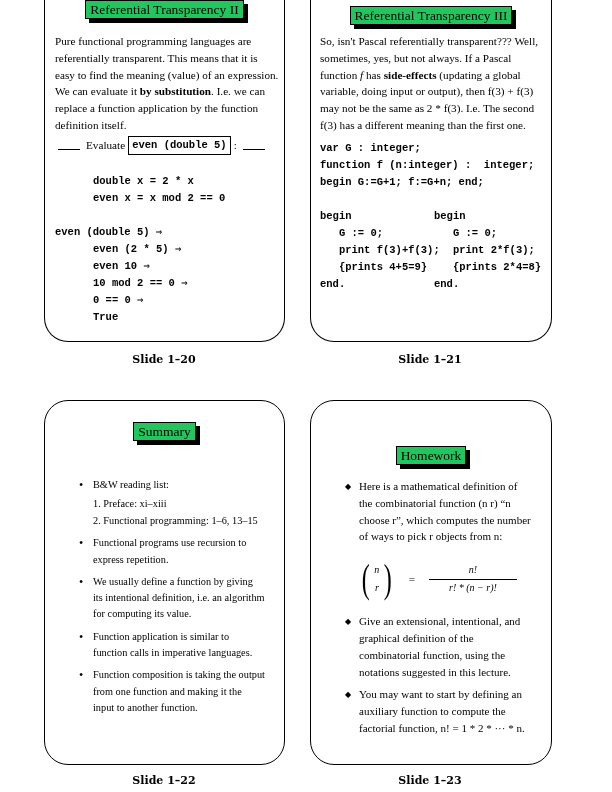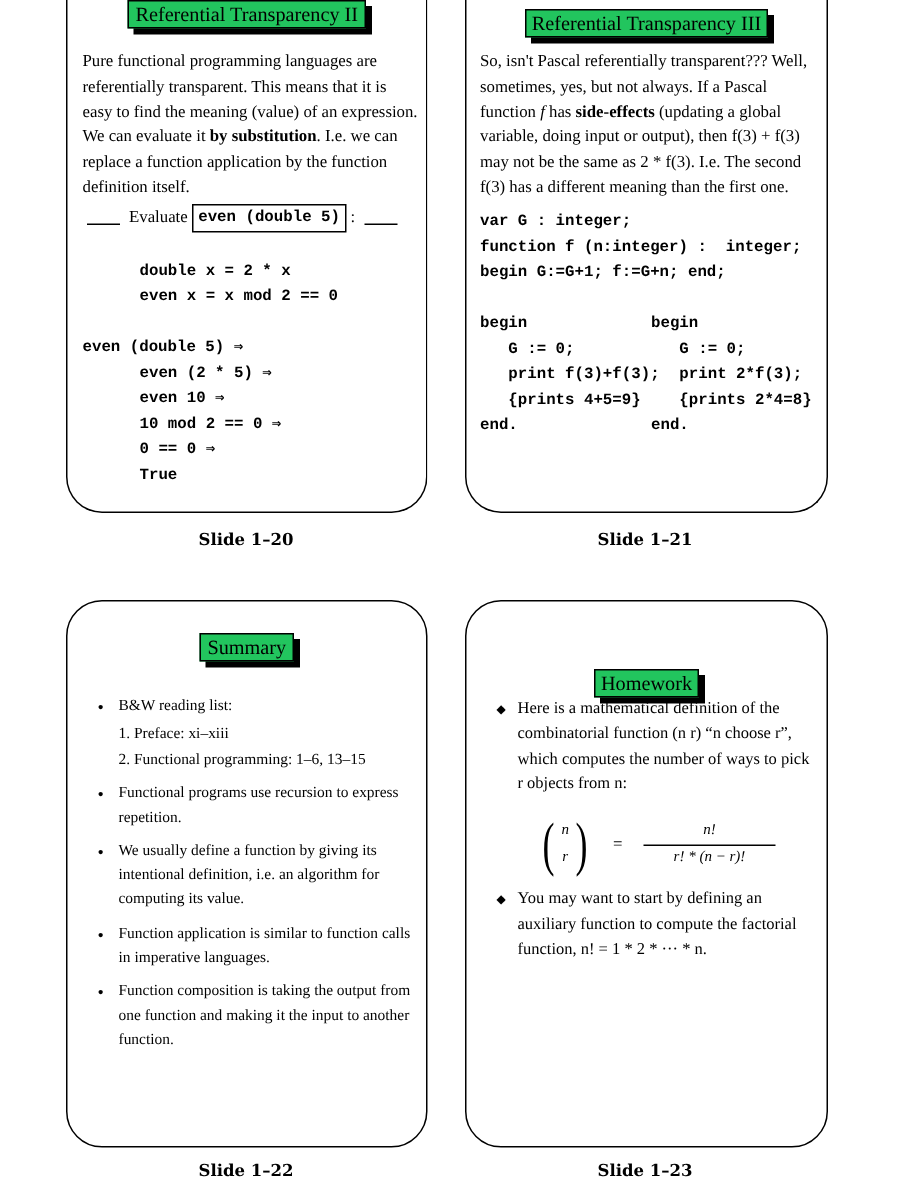--- a/index.html
+++ b/index.html
@@ -16,21 +16,21 @@
            padding:0 4px; font-size:13.5px; line-height:17px; box-shadow:4px 4px 0 #000; }
   .caption { position:absolute; width:200px; text-align:center; font-size:11px; font-weight:bold;
              font-family:"DejaVu Serif",serif; }
   .body { position:absolute; font-size:11.2px; line-height:16.8px; }
   .mono { font-family:"Liberation Mono","DejaVu Sans Mono",monospace; font-weight:bold; font-size:10.5px; }
   .line { white-space:pre; height:17px; line-height:17px; }
   .ind { padding-left:38px; }
   .evalrow { display:flex; align-items:center; font-size:11.2px; gap:3px; }
   .rule { display:inline-block; width:22px; border-bottom:1px solid #000; height:8px; margin:0 3px; }
   .evalbox { border:1px solid #000; padding:0 3px; }
-  ul.bul { list-style:none; margin:0; padding:0; }
+  ul.bul { list-style:none; margin:14px; padding:0; }
   ul.bul > li { position:relative; padding-left:14px; margin-bottom:6px; line-height:16.3px; font-size:10.3px; }
   ul.bul > li::before { content:"\2022"; position:absolute; left:0; top:0; font-size:12px; }
   ul.diam > li::before { content:"\25C6"; font-size:8px; top:1px; }
   ol.sub { margin:2px 0 0 0; padding:0; list-style:none; }
   ol.sub li { line-height:17px; }
   .binom { display:flex; align-items:center; justify-content:center; gap:14px; margin:12px 0 8px 0; font-style:italic; }
   .paren { font-size:40px; font-style:normal; line-height:40px; transform:scaleX(0.6); display:inline-block; }
   .binom-inner { display:flex; flex-direction:column; align-items:center; font-size:10px; line-height:18px; }
   .frac { display:flex; flex-direction:column; align-items:center; font-size:10px; }
   .frac .num { border-bottom:1px solid #000; padding:0 4px; width:80px; text-align:center; }
@@ -138,17 +138,18 @@
         <span>r</span>
       </span>
       <span class="paren">)</span>
       <span style="font-style:normal;">=</span>
       <span class="frac">
         <span class="num">n!</span>
         <span>r! * (n − r)!</span>
       </span>
     </div>
     <ul class="bul diam">
+      <li style="font-size:11px;line-height:16.8px;">Give an extensional, intentional, and graphical definition of the combinatorial function, using the notations suggested in this lecture.</li>
       <li style="font-size:11px;line-height:16.8px;">You may want to start by defining an auxiliary function to compute the factorial function, n! = 1 * 2 * ··· * n.</li>
     </ul>
   </div>
 </div>
 <div class="caption" style="left:330px; top:774px;">Slide 1–23</div>
 
 </body></html>

